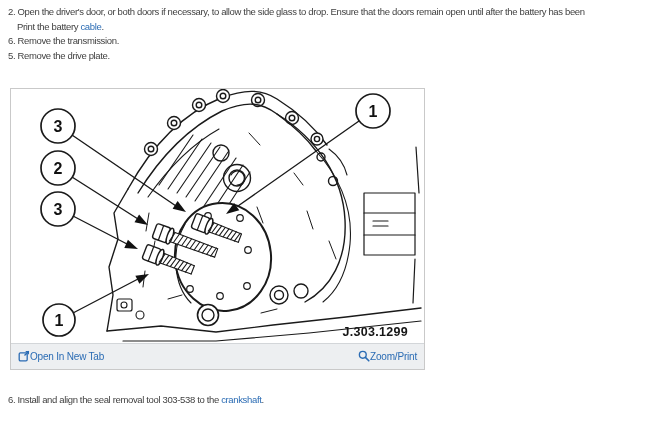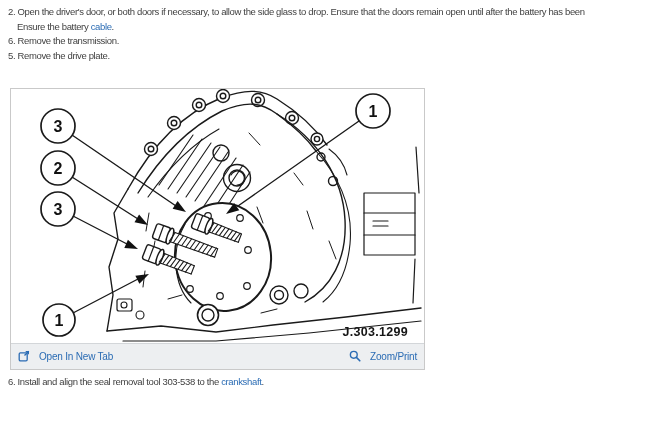--- a/index.html
+++ b/index.html
@@ -8,37 +8,37 @@
 
   .steps{padding:5px 4px 0 8px;}
   .step{font-size:9.5px;line-height:14.7px;letter-spacing:-0.35px;color:#3f3f3f;white-space:nowrap;}
   .step.sub{padding-left:9px;}
   .inline-link{color:#2b6cb4;text-decoration:none;cursor:pointer;}
 
   .figure-panel{margin:24px 0 0 10px;width:413px;border:1px solid #c9c9c9;background:#fff;}
   .figure-image{width:413px;height:254px;background:#fff;position:relative;}
   .figure-footer{height:25px;background:#edeff1;border-top:1px solid #d3d6d9;
     display:flex;align-items:center;justify-content:space-between;padding:0 7px;}
-  .footer-link{display:flex;align-items:center;gap:9px;color:#2b6cb4;font-size:10px;
+  .footer-link{display:flex;align-items:center;gap:0;color:#2b6cb4;font-size:10px;
     letter-spacing:-0.2px;text-decoration:none;cursor:pointer;}
   .footer-link svg{display:block;}
 
-  .bottom-step{margin-top:5px;padding-left:8px;}
+  .bottom-step{margin-top:23px;padding-left:8px;}
 
   svg text.callout-num{font-family:"Liberation Sans",sans-serif;font-size:16px;font-weight:bold;fill:#111;}
   svg text.fig-code{font-family:"Liberation Sans",sans-serif;font-size:12.5px;font-weight:700;fill:#151515;letter-spacing:0.3px;}
 </style>
 </head>
 <body>
 
 <div class="page">
 
   <div class="steps">
     <div class="step">2. Open the driver's door, or both doors if necessary, to allow the side glass to drop. Ensure that the doors remain open until after the battery has been</div>
-    <div class="step sub"><span>Ensure the battery </span><a class="inline-link">cable</a><span>.</span></div>
+    <div class="step sub"><span>Print the battery </span><a class="inline-link">cable</a><span>.</span></div>
     <div class="step">6. Remove the transmission.</div>
     <div class="step">5. Remove the drive plate.</div>
   </div>
 
   <div class="figure-panel">
     <div class="figure-image">
       <svg width="413" height="254" viewBox="0 0 413 254">
         <g stroke="#1a1a1a" fill="none" stroke-width="1.4" stroke-linecap="round" stroke-linejoin="round">
 
           <path d="M96,242 L102,206 L98,178 L107,150 L103,124 L117,100"></path>

